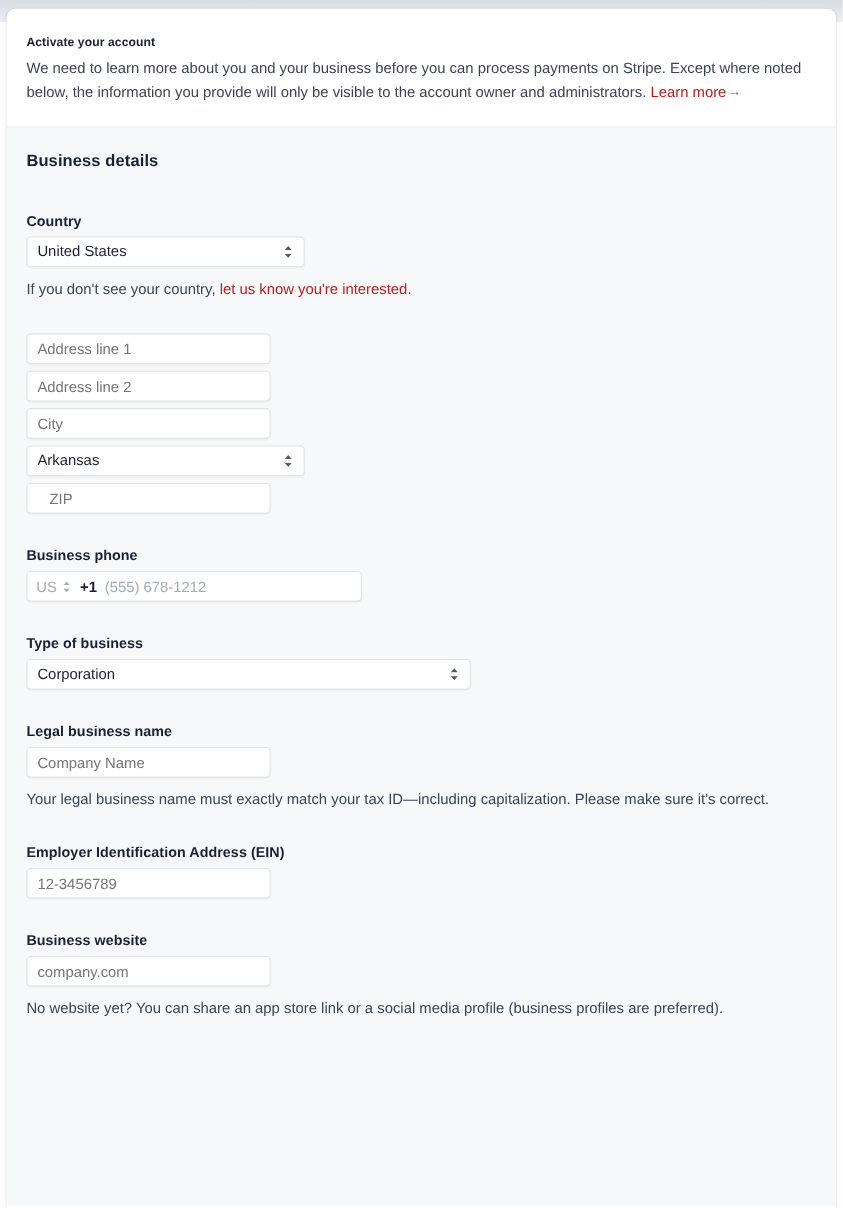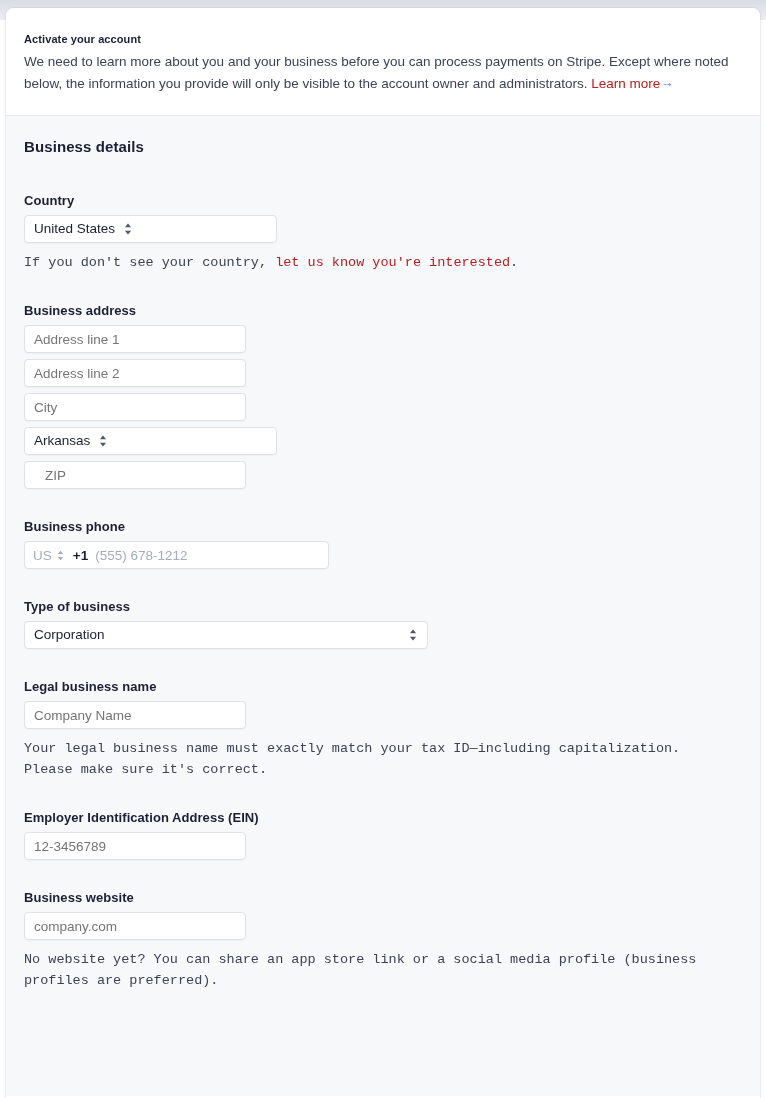--- a/index.html
+++ b/index.html
@@ -100,21 +100,21 @@
     border-radius: 4px;
     box-shadow: 0 1px 1px rgba(60,66,87,.04);
     font-size: 13.5px;
     color: #1a1f36;
     padding: 0 9px;
     display: flex;
     align-items: center;
     font-family: "Liberation Sans", sans-serif;
     width: 222px;
   }
-  .control.w-select { width: 253px; }
+  .control.w-select { width: 253px; justify-content: space-between; }
   .control.w-biztype { width: 404px; justify-content: space-between; }
   .control.w-phone { width: 305px; padding: 0 8px; }
 
   .select-value { line-height: 1; }
   .chev {
     flex: none;
     display: flex;
     align-items: center;
     margin-left: 8px;
   }
@@ -144,21 +144,20 @@
     font-size: 13.5px;
     margin-left: 7px;
   }
 
   .help-text {
     font-size: 13.5px;
     line-height: 21px;
     color: #3c4257;
     margin: 9px 0 0 0;
     max-width: 700px;
-    font-family: Liberation Mono, monospace;
   }
 </style>
 </head>
 <body>
 
 <div class="page-backdrop"></div>
 
 <div class="card">
 
   <div class="card-header">
@@ -178,21 +177,20 @@
           <svg width="10" height="14" viewBox="0 0 10 14" aria-hidden="true">
             <path d="M5 1.6 L8.1 5.2 H1.9 Z" fill="#4f566b"></path>
             <path d="M5 12.4 L8.1 8.8 H1.9 Z" fill="#4f566b"></path>
           </svg>
         </span>
       </div>
       <p class="help-text"><span>If you don't see your country, </span><a class="link">let us know you're interested</a><span>.</span></p>
     </div>
 
     <div class="field-group">
-      <span class="field-label">Business address</span>
       <div class="stack">
         <input class="control" type="text" placeholder="Address line 1" style="">
         <input class="control" type="text" placeholder="Address line 2" style="">
         <input class="control" type="text" placeholder="City" style="">
         <div class="control w-select">
           <span class="select-value">Arkansas</span>
           <span class="chev">
             <svg width="10" height="14" viewBox="0 0 10 14" aria-hidden="true">
               <path d="M5 1.6 L8.1 5.2 H1.9 Z" fill="#4f566b"></path>
               <path d="M5 12.4 L8.1 8.8 H1.9 Z" fill="#4f566b"></path>

